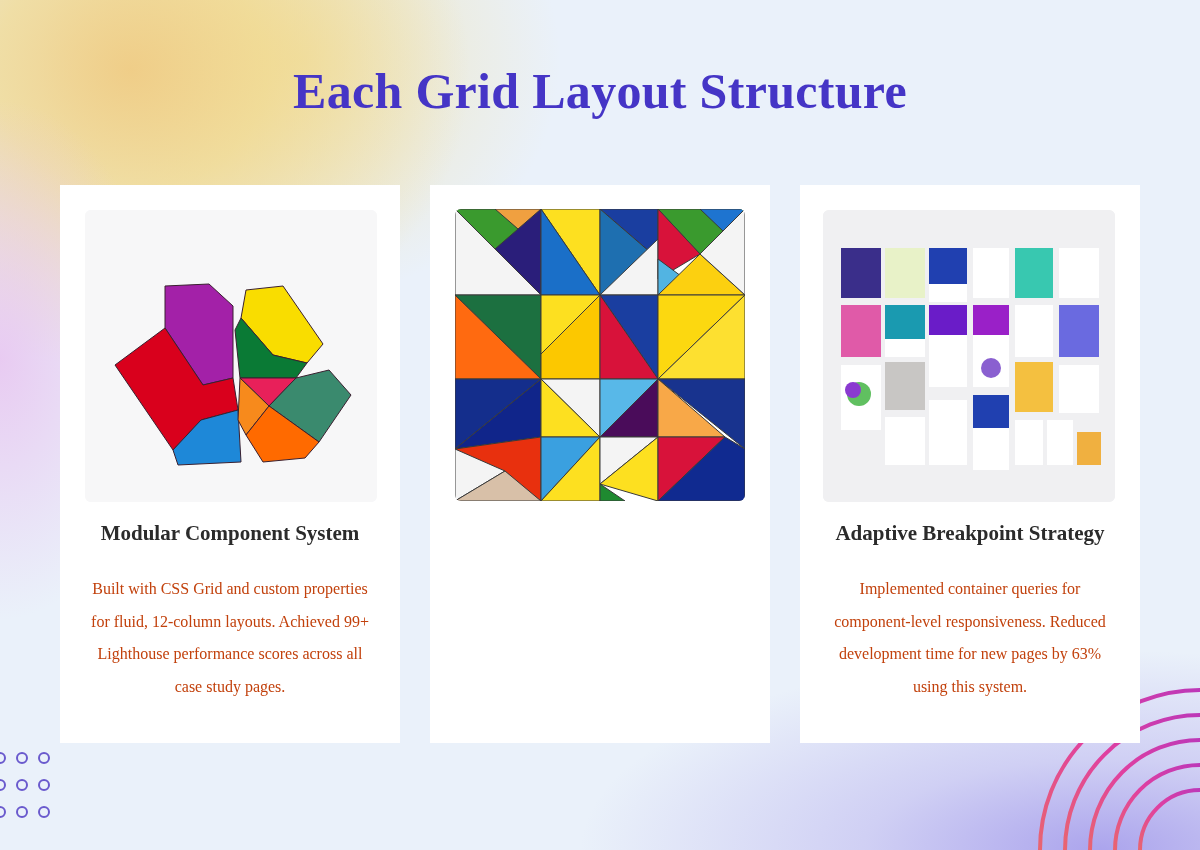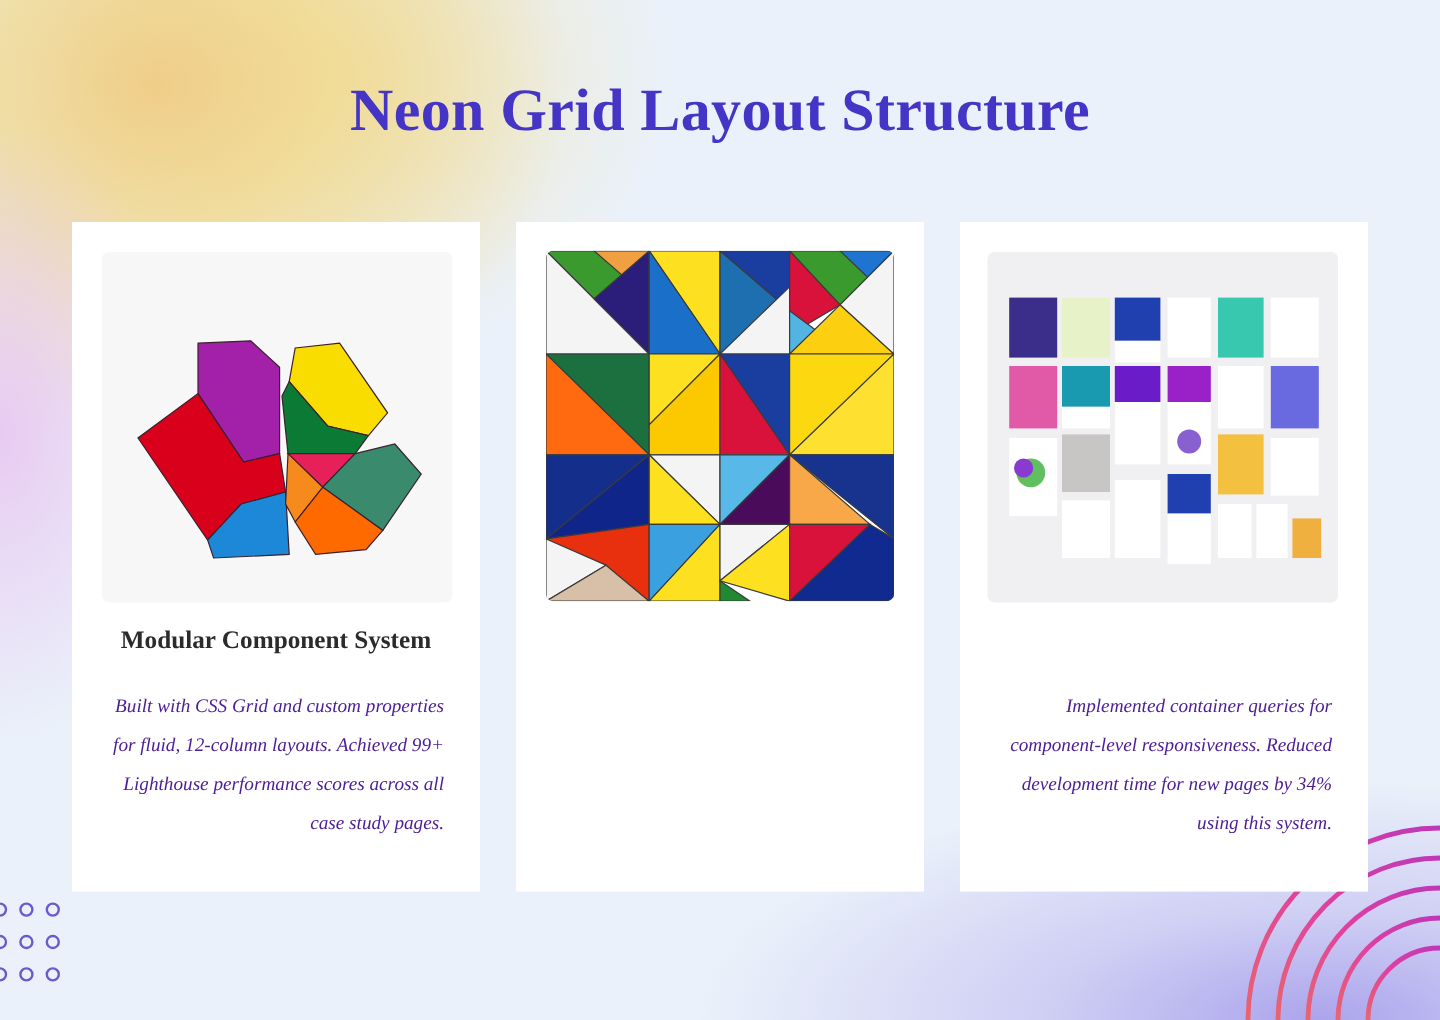--- a/index.html
+++ b/index.html
@@ -58,25 +58,24 @@
     top: 335px; left: 30px; right: 30px;
     text-align: center;
     font-size: 21px;
     font-weight: bold;
     color: #2b2b2b;
     line-height: 27px;
   }
   .card-body {
     position: absolute;
     left: 30px; right: 30px;
-    text-align: right;
+    text-align: center;
     font-size: 16px;
-    color: #4c1d95;
+    color: #c2410c;
     line-height: 32.5px;
-    font-style: italic;
   }
   .card-1 .card-body, .card-3 .card-body { top: 388px; }
   .card-2 .card-body { top: 388px; }
   .dots {
     position: absolute;
     left: -6px; top: 752px;
     display: grid;
     grid-template-columns: repeat(3, 12px);
     grid-row-gap: 15px;
     grid-column-gap: 10px;
@@ -92,21 +91,21 @@
     width: 200px; height: 190px;
   }
 </style>
 </head>
 <body>
 
 <div class="bg-layer bg-warm"></div>
 <div class="bg-layer bg-lilac"></div>
 <div class="bg-layer bg-violet"></div>
 
-<h1 class="page-title">Neon Grid Layout Structure</h1>
+<h1 class="page-title">Each Grid Layout Structure</h1>
 
 <div class="card card-1">
   <div class="card-image">
     <svg viewBox="0 0 292 292">
       <rect width="292" height="292" fill="#f7f7f8"></rect>
       <g transform="translate(-2,0)">
 
         <polygon points="82,76 126,74 150,96 150,168 120,175 82,118" fill="#a321a8" stroke="#3a2030" stroke-width="1"></polygon>
 
         <polygon points="82,118 120,175 150,168 155,200 118,210 90,240 32,155" fill="#d9001c" stroke="#3a2030" stroke-width="1"></polygon>
@@ -219,21 +218,22 @@
 
       <rect x="62" y="207" width="40" height="48" fill="#ffffff"></rect>
       <rect x="106" y="190" width="38" height="65" fill="#ffffff"></rect>
       <rect x="150" y="185" width="36" height="33" fill="#2040b0"></rect>
       <rect x="150" y="218" width="36" height="42" fill="#ffffff"></rect>
       <rect x="192" y="210" width="28" height="45" fill="#ffffff"></rect>
       <rect x="224" y="210" width="26" height="45" fill="#ffffff"></rect>
       <rect x="254" y="222" width="24" height="33" fill="#f0b040"></rect>
     </svg>
   </div>
-  <p class="card-body">Implemented container queries for component-level responsiveness. Reduced development time for new pages by 34% using this system.</p>
+  <div class="card-title">Adaptive Breakpoint Strategy</div>
+  <p class="card-body">Implemented container queries for component-level responsiveness. Reduced development time for new pages by 63% using this system.</p>
 </div>
 
 <div class="dots">
   <span class="dot"></span>
   <span class="dot"></span>
   <span class="dot"></span>
   <span class="dot"></span>
   <span class="dot"></span>
   <span class="dot"></span>
   <span class="dot"></span>

